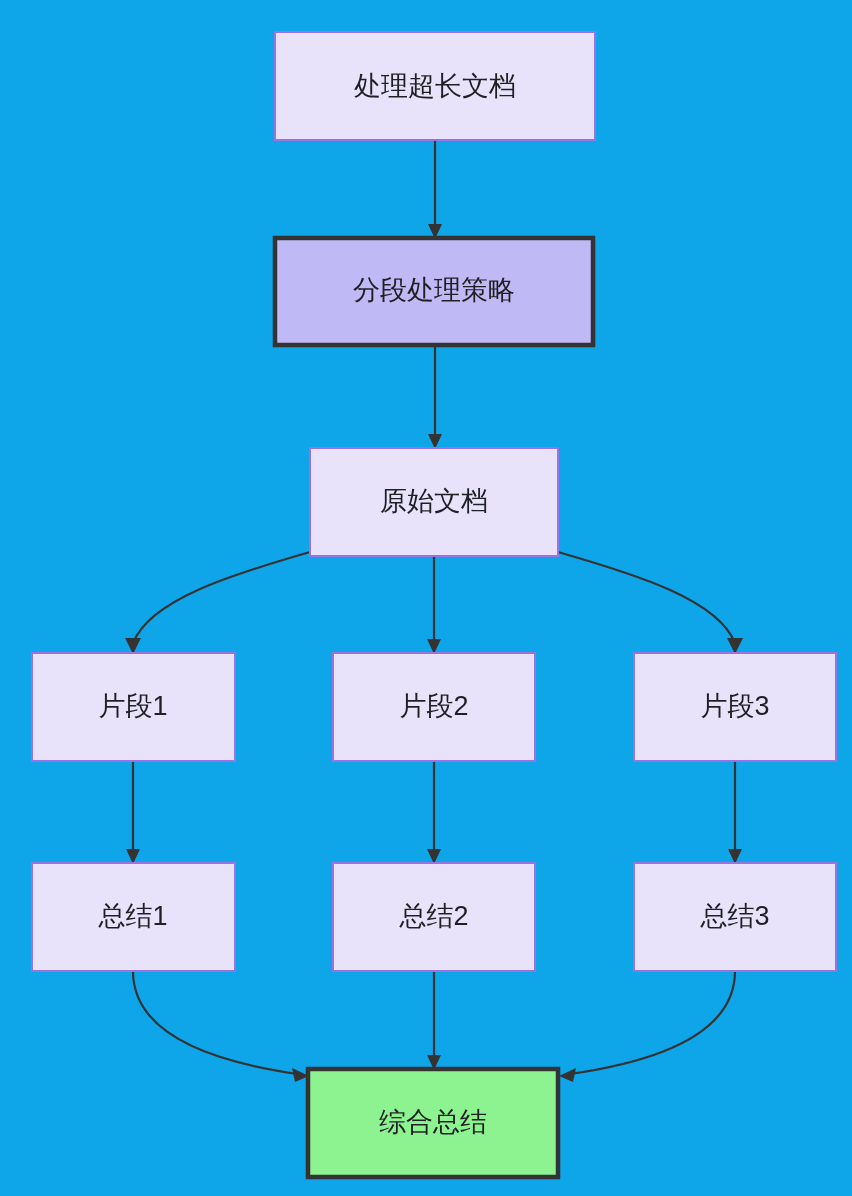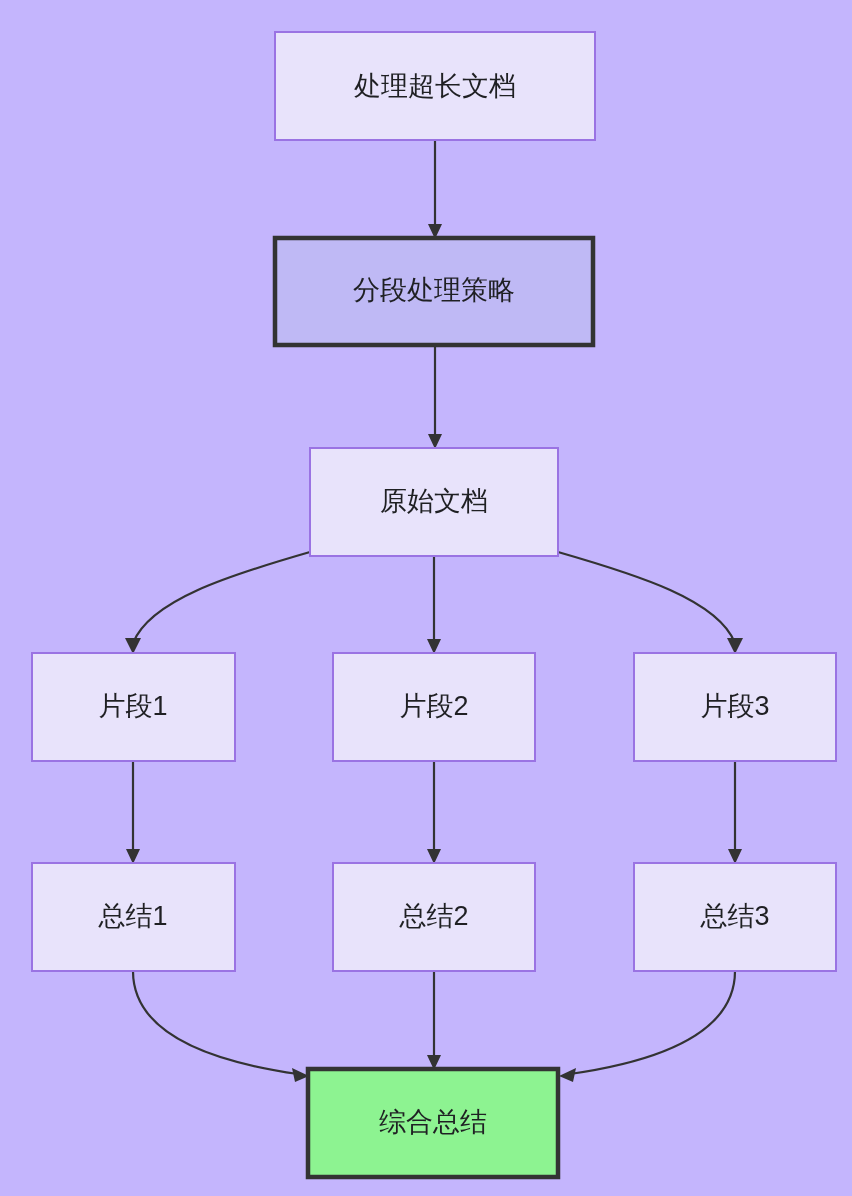--- a/index.html
+++ b/index.html
@@ -7,21 +7,21 @@
     padding: 0;
     background: #ffffff;
   }
   body {
     font-family: "Liberation Sans", "DejaVu Sans", sans-serif;
   }
   #flowchart-root {
     position: relative;
     width: 852px;
     height: 1196px;
-    background: #c4b5fd;
+    background: #0ea5e9;
     overflow: hidden;
   }
   svg#flow-svg {
     position: absolute;
     top: 0;
     left: 0;
     width: 852px;
     height: 1196px;
     display: block;
   }

